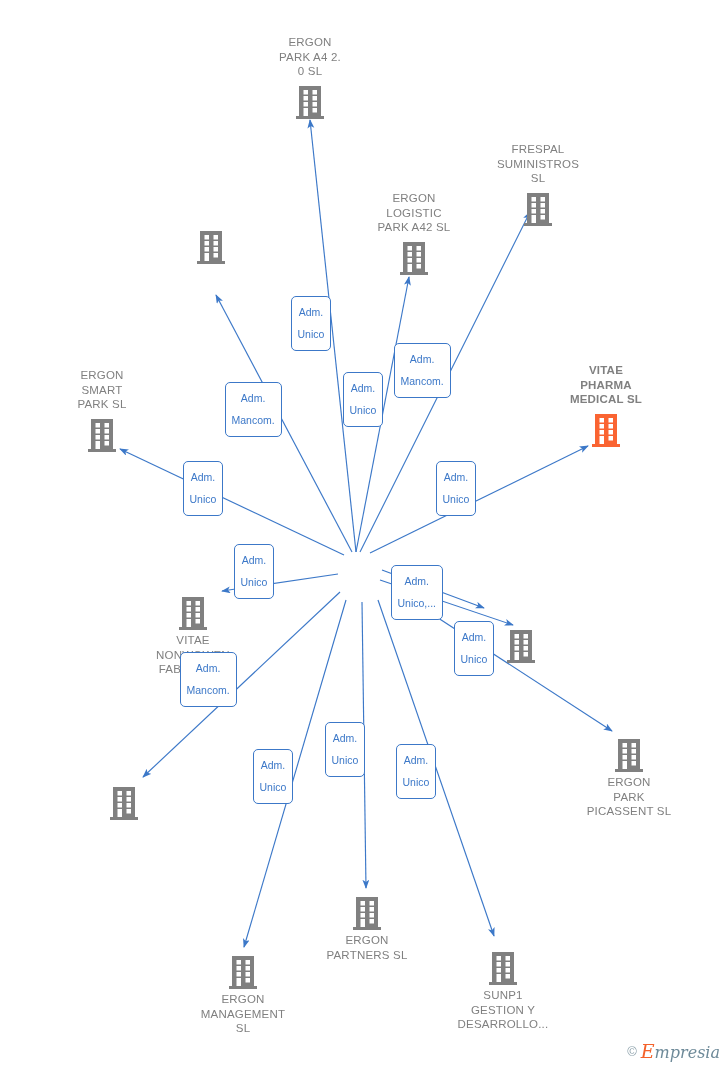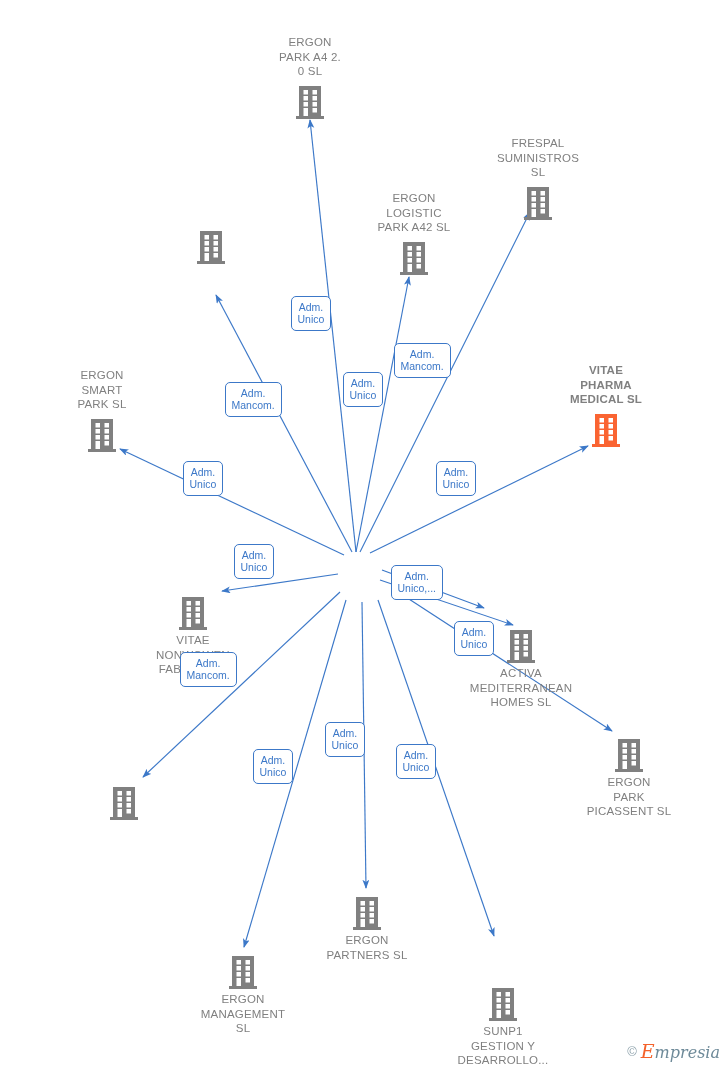--- a/index.html
+++ b/index.html
@@ -52,21 +52,21 @@
   .node.label-top .node-label { margin-bottom: 1px; }
   .node.label-bottom .node-label { margin-top: 2px; }
 
   .edge-label {
     position: absolute;
     border: 1px solid #3c78c8;
     border-radius: 5px;
     background: #ffffff;
     color: #3c78c8;
     font-size: 10.5px;
-    line-height: 12px;
+    line-height: 22px;
     text-align: center;
     padding: 4px 6px 5px 6px;
     white-space: pre-line;
     box-sizing: border-box;
     cursor: pointer;
   }
   #watermark {
     position: absolute;
     right: 8px;
     bottom: 8px;
@@ -152,21 +152,21 @@
             <rect x="17.5" y="6" width="4.5" height="4.5" fill="#ffffff"></rect>
             <rect x="8.5" y="12" width="4.5" height="4.5" fill="#ffffff"></rect>
             <rect x="17.5" y="12" width="4.5" height="4.5" fill="#ffffff"></rect>
             <rect x="8.5" y="18" width="4.5" height="4.5" fill="#ffffff"></rect>
             <rect x="17.5" y="18" width="4.5" height="4.5" fill="#ffffff"></rect>
             <rect x="8.5" y="24" width="4.5" height="8" fill="#ffffff"></rect>
             <rect x="17.5" y="24" width="4.5" height="4.5" fill="#ffffff"></rect>
           </svg>
         </div>
       </div>
-      <div class="node label-top" style="left: 538px; top: 136px;">
+      <div class="node label-top" style="left: 538px; top: 142px;">
         <div class="node-label">FRESPAL
 SUMINISTROS
 SL</div>
         <div class="node-icon">
           <svg width="30" height="36" viewBox="0 0 30 36">
             <path d="M4 2 H26 V32 H4 Z" fill="#808080"></path>
             <rect x="1" y="32" width="28" height="3" fill="#808080"></rect>
             <rect x="8.5" y="6" width="4.5" height="4.5" fill="#ffffff"></rect>
             <rect x="17.5" y="6" width="4.5" height="4.5" fill="#ffffff"></rect>
             <rect x="8.5" y="12" width="4.5" height="4.5" fill="#ffffff"></rect>
@@ -259,23 +259,20 @@
             <rect x="8.5" y="6" width="4.5" height="4.5" fill="#ffffff"></rect>
             <rect x="17.5" y="6" width="4.5" height="4.5" fill="#ffffff"></rect>
             <rect x="8.5" y="12" width="4.5" height="4.5" fill="#ffffff"></rect>
             <rect x="17.5" y="12" width="4.5" height="4.5" fill="#ffffff"></rect>
             <rect x="8.5" y="18" width="4.5" height="4.5" fill="#ffffff"></rect>
             <rect x="17.5" y="18" width="4.5" height="4.5" fill="#ffffff"></rect>
             <rect x="8.5" y="24" width="4.5" height="8" fill="#ffffff"></rect>
             <rect x="17.5" y="24" width="4.5" height="4.5" fill="#ffffff"></rect>
           </svg>
         </div>
-        <div class="node-label">ACTIVA
-MEDITERRANEAN
-HOMES SL</div>
       </div>
       <div class="node label-bottom" style="left: 629px; top: 733px;">
         <div class="node-icon">
           <svg width="30" height="36" viewBox="0 0 30 36">
             <path d="M4 2 H26 V32 H4 Z" fill="#808080"></path>
             <rect x="1" y="32" width="28" height="3" fill="#808080"></rect>
             <rect x="8.5" y="6" width="4.5" height="4.5" fill="#ffffff"></rect>
             <rect x="17.5" y="6" width="4.5" height="4.5" fill="#ffffff"></rect>
             <rect x="8.5" y="12" width="4.5" height="4.5" fill="#ffffff"></rect>
             <rect x="17.5" y="12" width="4.5" height="4.5" fill="#ffffff"></rect>
@@ -335,21 +332,21 @@
             <rect x="17.5" y="12" width="4.5" height="4.5" fill="#ffffff"></rect>
             <rect x="8.5" y="18" width="4.5" height="4.5" fill="#ffffff"></rect>
             <rect x="17.5" y="18" width="4.5" height="4.5" fill="#ffffff"></rect>
             <rect x="8.5" y="24" width="4.5" height="8" fill="#ffffff"></rect>
             <rect x="17.5" y="24" width="4.5" height="4.5" fill="#ffffff"></rect>
           </svg>
         </div>
         <div class="node-label">ERGON
 PARTNERS  SL</div>
       </div>
-      <div class="node label-bottom" style="left: 503px; top: 982px;">
+      <div class="node label-bottom" style="left: 503px; top: 946px;">
         <div class="node-icon">
           <svg width="30" height="36" viewBox="0 0 30 36">
             <path d="M4 2 H26 V32 H4 Z" fill="#808080"></path>
             <rect x="1" y="32" width="28" height="3" fill="#808080"></rect>
             <rect x="8.5" y="6" width="4.5" height="4.5" fill="#ffffff"></rect>
             <rect x="17.5" y="6" width="4.5" height="4.5" fill="#ffffff"></rect>
             <rect x="8.5" y="12" width="4.5" height="4.5" fill="#ffffff"></rect>
             <rect x="17.5" y="12" width="4.5" height="4.5" fill="#ffffff"></rect>
             <rect x="8.5" y="18" width="4.5" height="4.5" fill="#ffffff"></rect>
             <rect x="17.5" y="18" width="4.5" height="4.5" fill="#ffffff"></rect>

